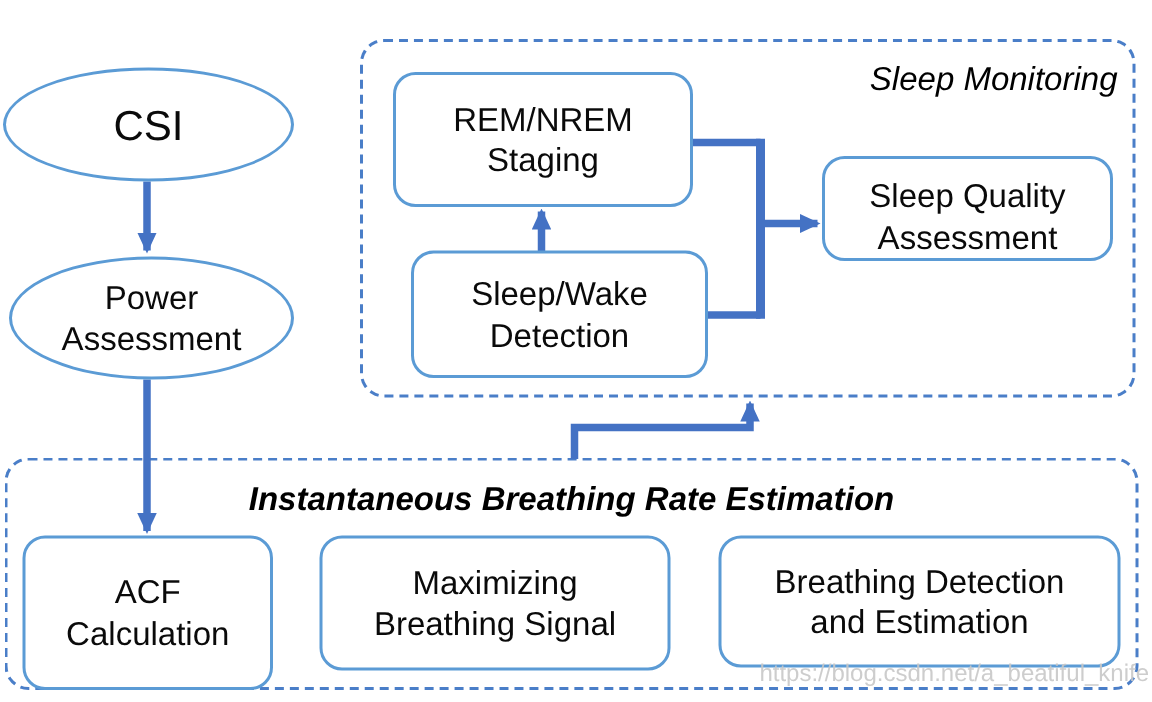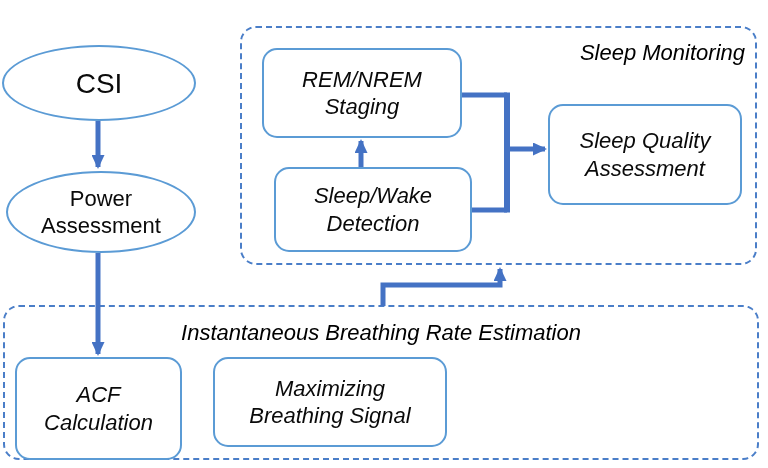--- a/index.html
+++ b/index.html
@@ -23,21 +23,21 @@
   .group-sleep { left: 240px; top: 26px; width: 517px; height: 239px; }
   .group-breath { left: 3px; top: 305px; width: 756px; height: 155px; }
   .group-title {
     position: absolute;
     font-style: italic;
     font-size: 22px;
     color: #000000;
     white-space: nowrap;
   }
   .title-sleep { top: 12px; right: 10px; }
-  .title-breath { top: 13px; left: 0; right: 0; text-align: center; }
+  .title-breath { top: 13px; left: 0; right: 0; text-align: center; font-weight: bold; }
 
   
   .arrows {
     position: absolute;
     left: 0; top: 0;
     width: 768px; height: 468px;
     z-index: 2;
     pointer-events: none;
   }
 
@@ -52,31 +52,30 @@
     box-sizing: border-box;
     z-index: 3;
     color: #0a0a0a;
     font-size: 22px;
     line-height: 1.25;
   }
   .node span { white-space: pre-line; }
   .rect {
     border: 2.5px solid #5b9bd5;
     border-radius: 15px;
-    font-style: italic;
   }
   .ellipse {
     border: 2.5px solid #5b9bd5;
     border-radius: 50%;
   }
   .n-csi      { left: 2px;   top: 45px;  width: 194px; height: 76px; font-size: 28px; }
   .n-power    { left: 6px;   top: 171px; width: 190px; height: 82px; }
   .n-rem      { left: 262px; top: 48px;  width: 200px; height: 90px; }
   .n-wake     { left: 262px; top: 167px; width: 198px; height: 85px; margin-left: 12px; }
-  .n-quality  { left: 548px; top: 104px; width: 194px; height: 101px; }
+  .n-quality  { left: 548px; top: 104px; width: 194px; height: 70px; align-items: flex-end; }
   .n-acf      { left: 15px;  top: 357px; width: 167px; height: 103px; }
   .n-max      { left: 213px; top: 357px; width: 234px; height: 90px; }
   .n-detect   { left: 479px; top: 357px; width: 268px; height: 88px; }
 
   .watermark {
     position: absolute;
     top: 441px;
     right: 2px;
     font-size: 16px;
     color: #c8c8c8;
@@ -141,15 +140,20 @@
 Assessment</span>
   </div>
   <div class="node rect n-acf">
     <span>ACF
 Calculation</span>
   </div>
   <div class="node rect n-max">
     <span>Maximizing
 Breathing Signal</span>
   </div>
+  <div class="node rect n-detect">
+    <span>Breathing Detection
+and Estimation</span>
+  </div>
 
+  <div class="watermark">https://blog.csdn.net/a_beatiful_knife</div>
 
 </div>
 
 </body></html>

